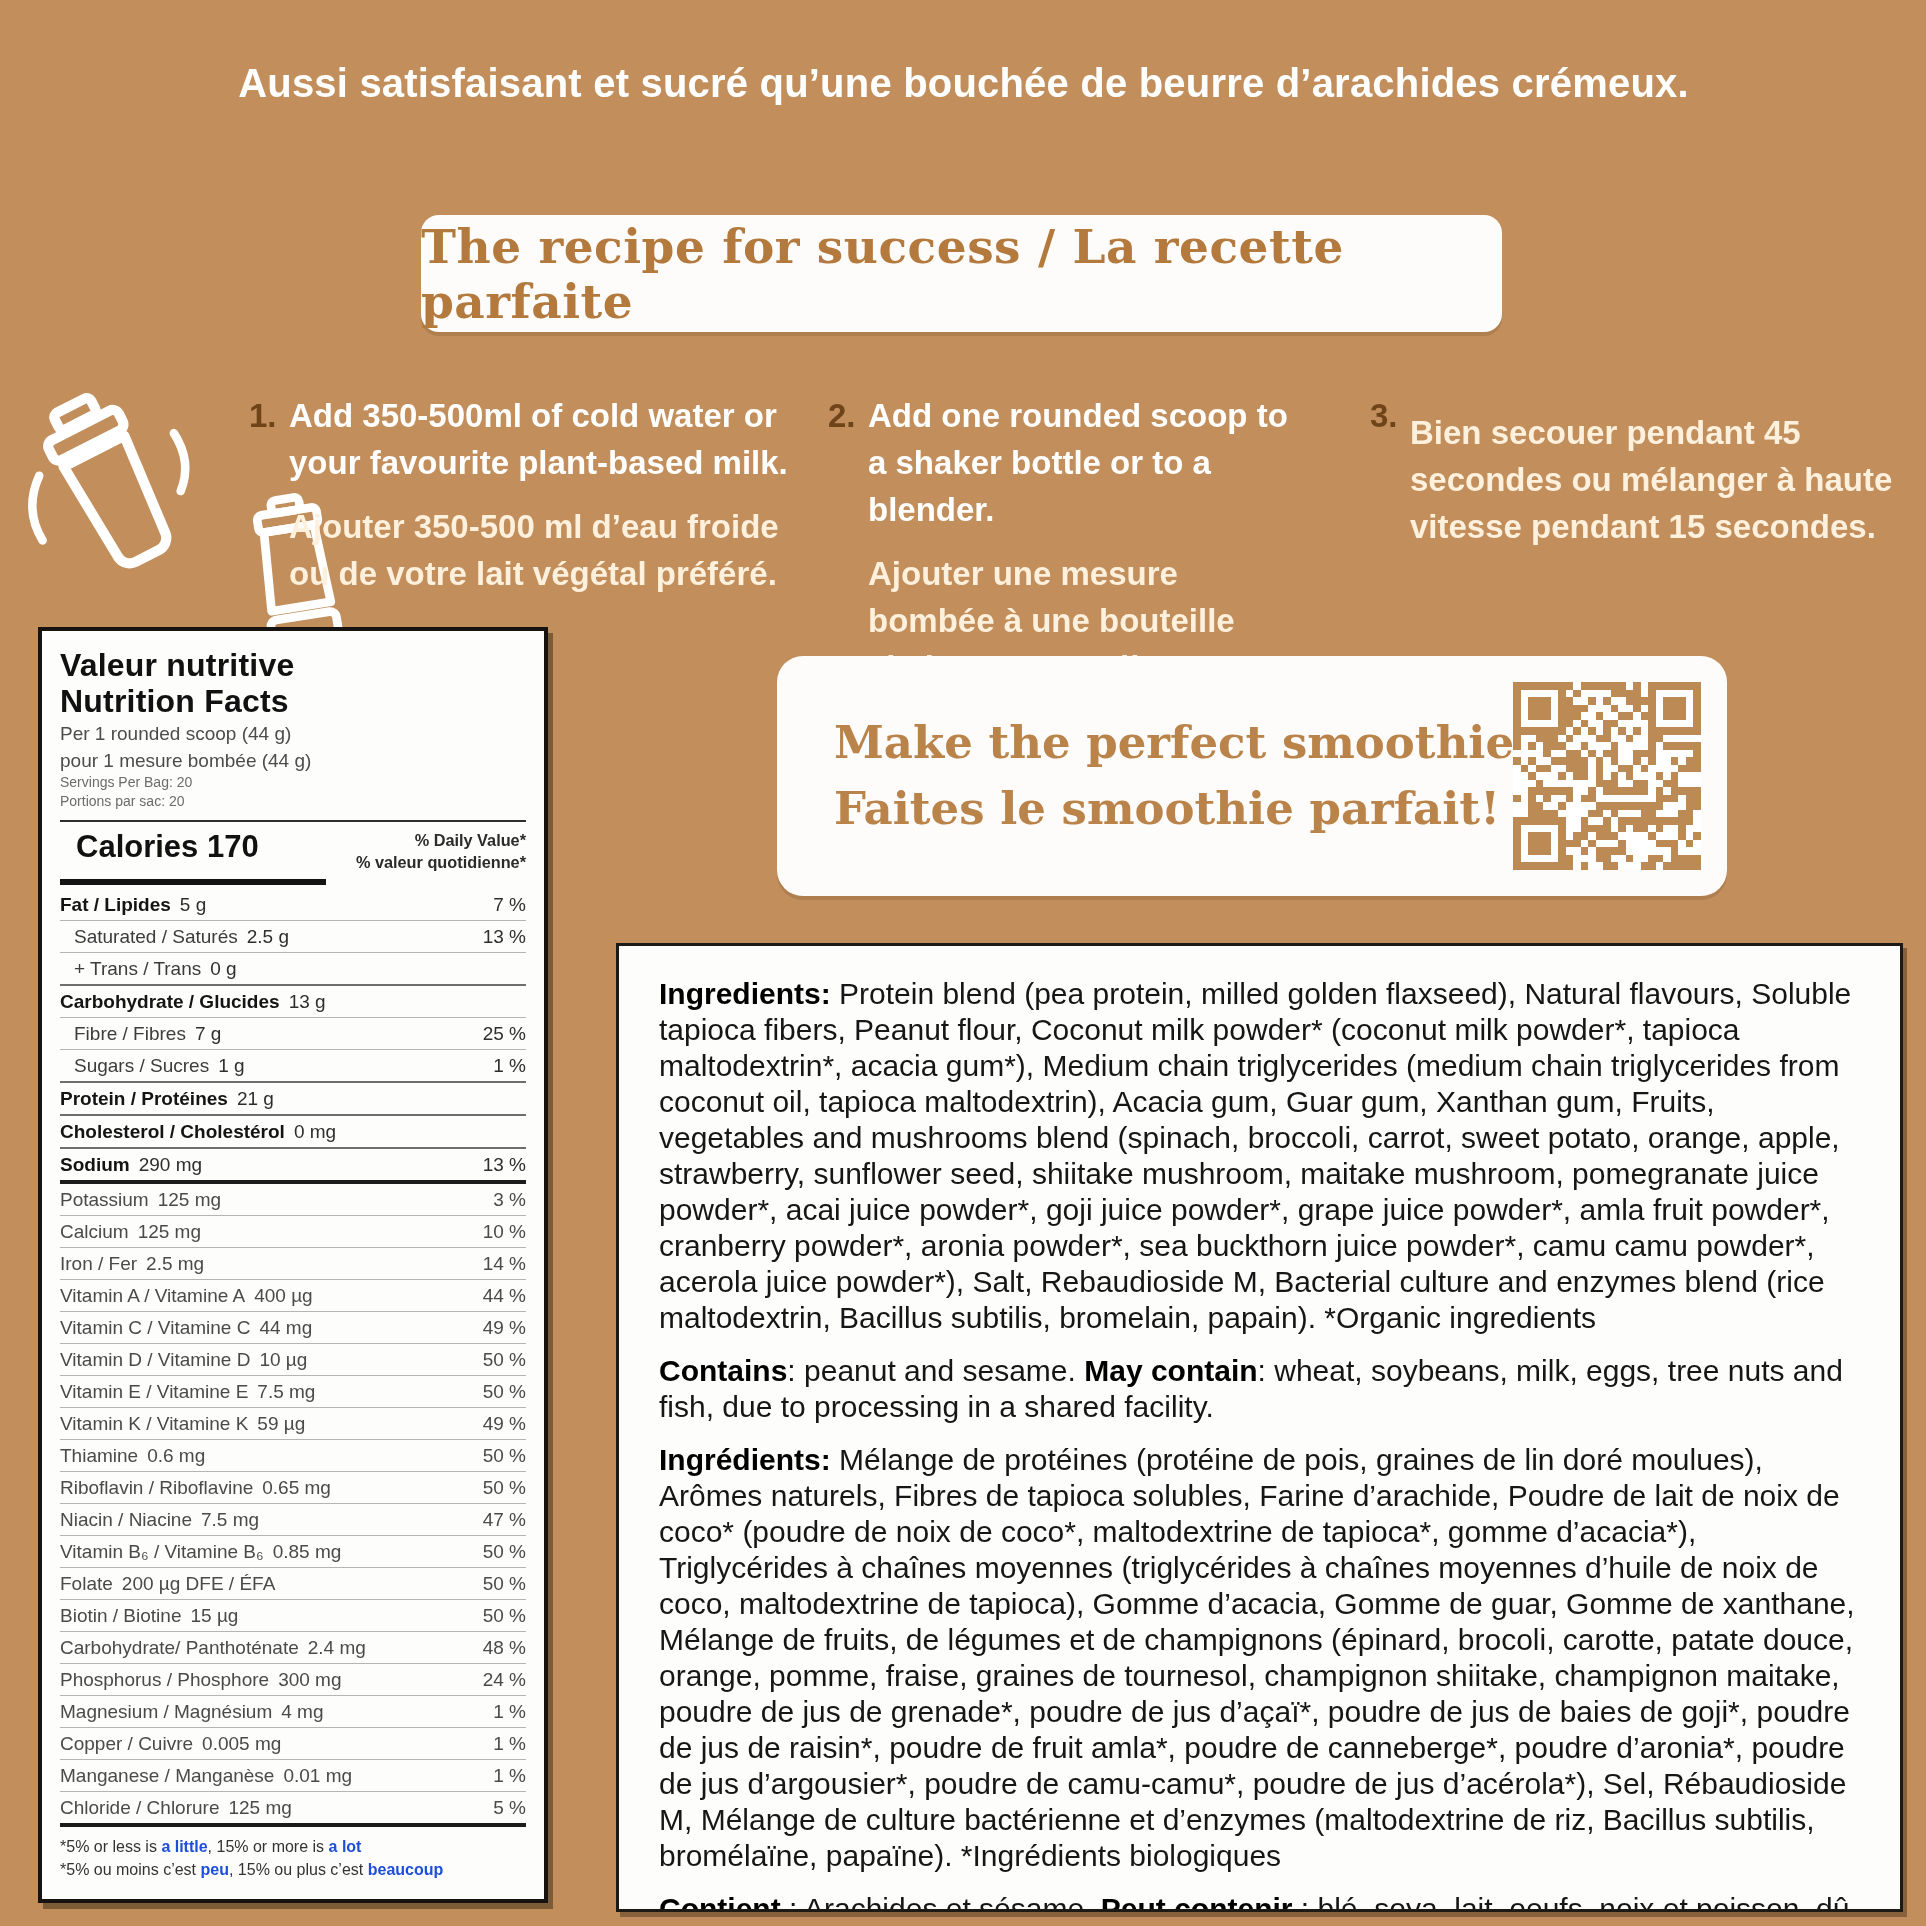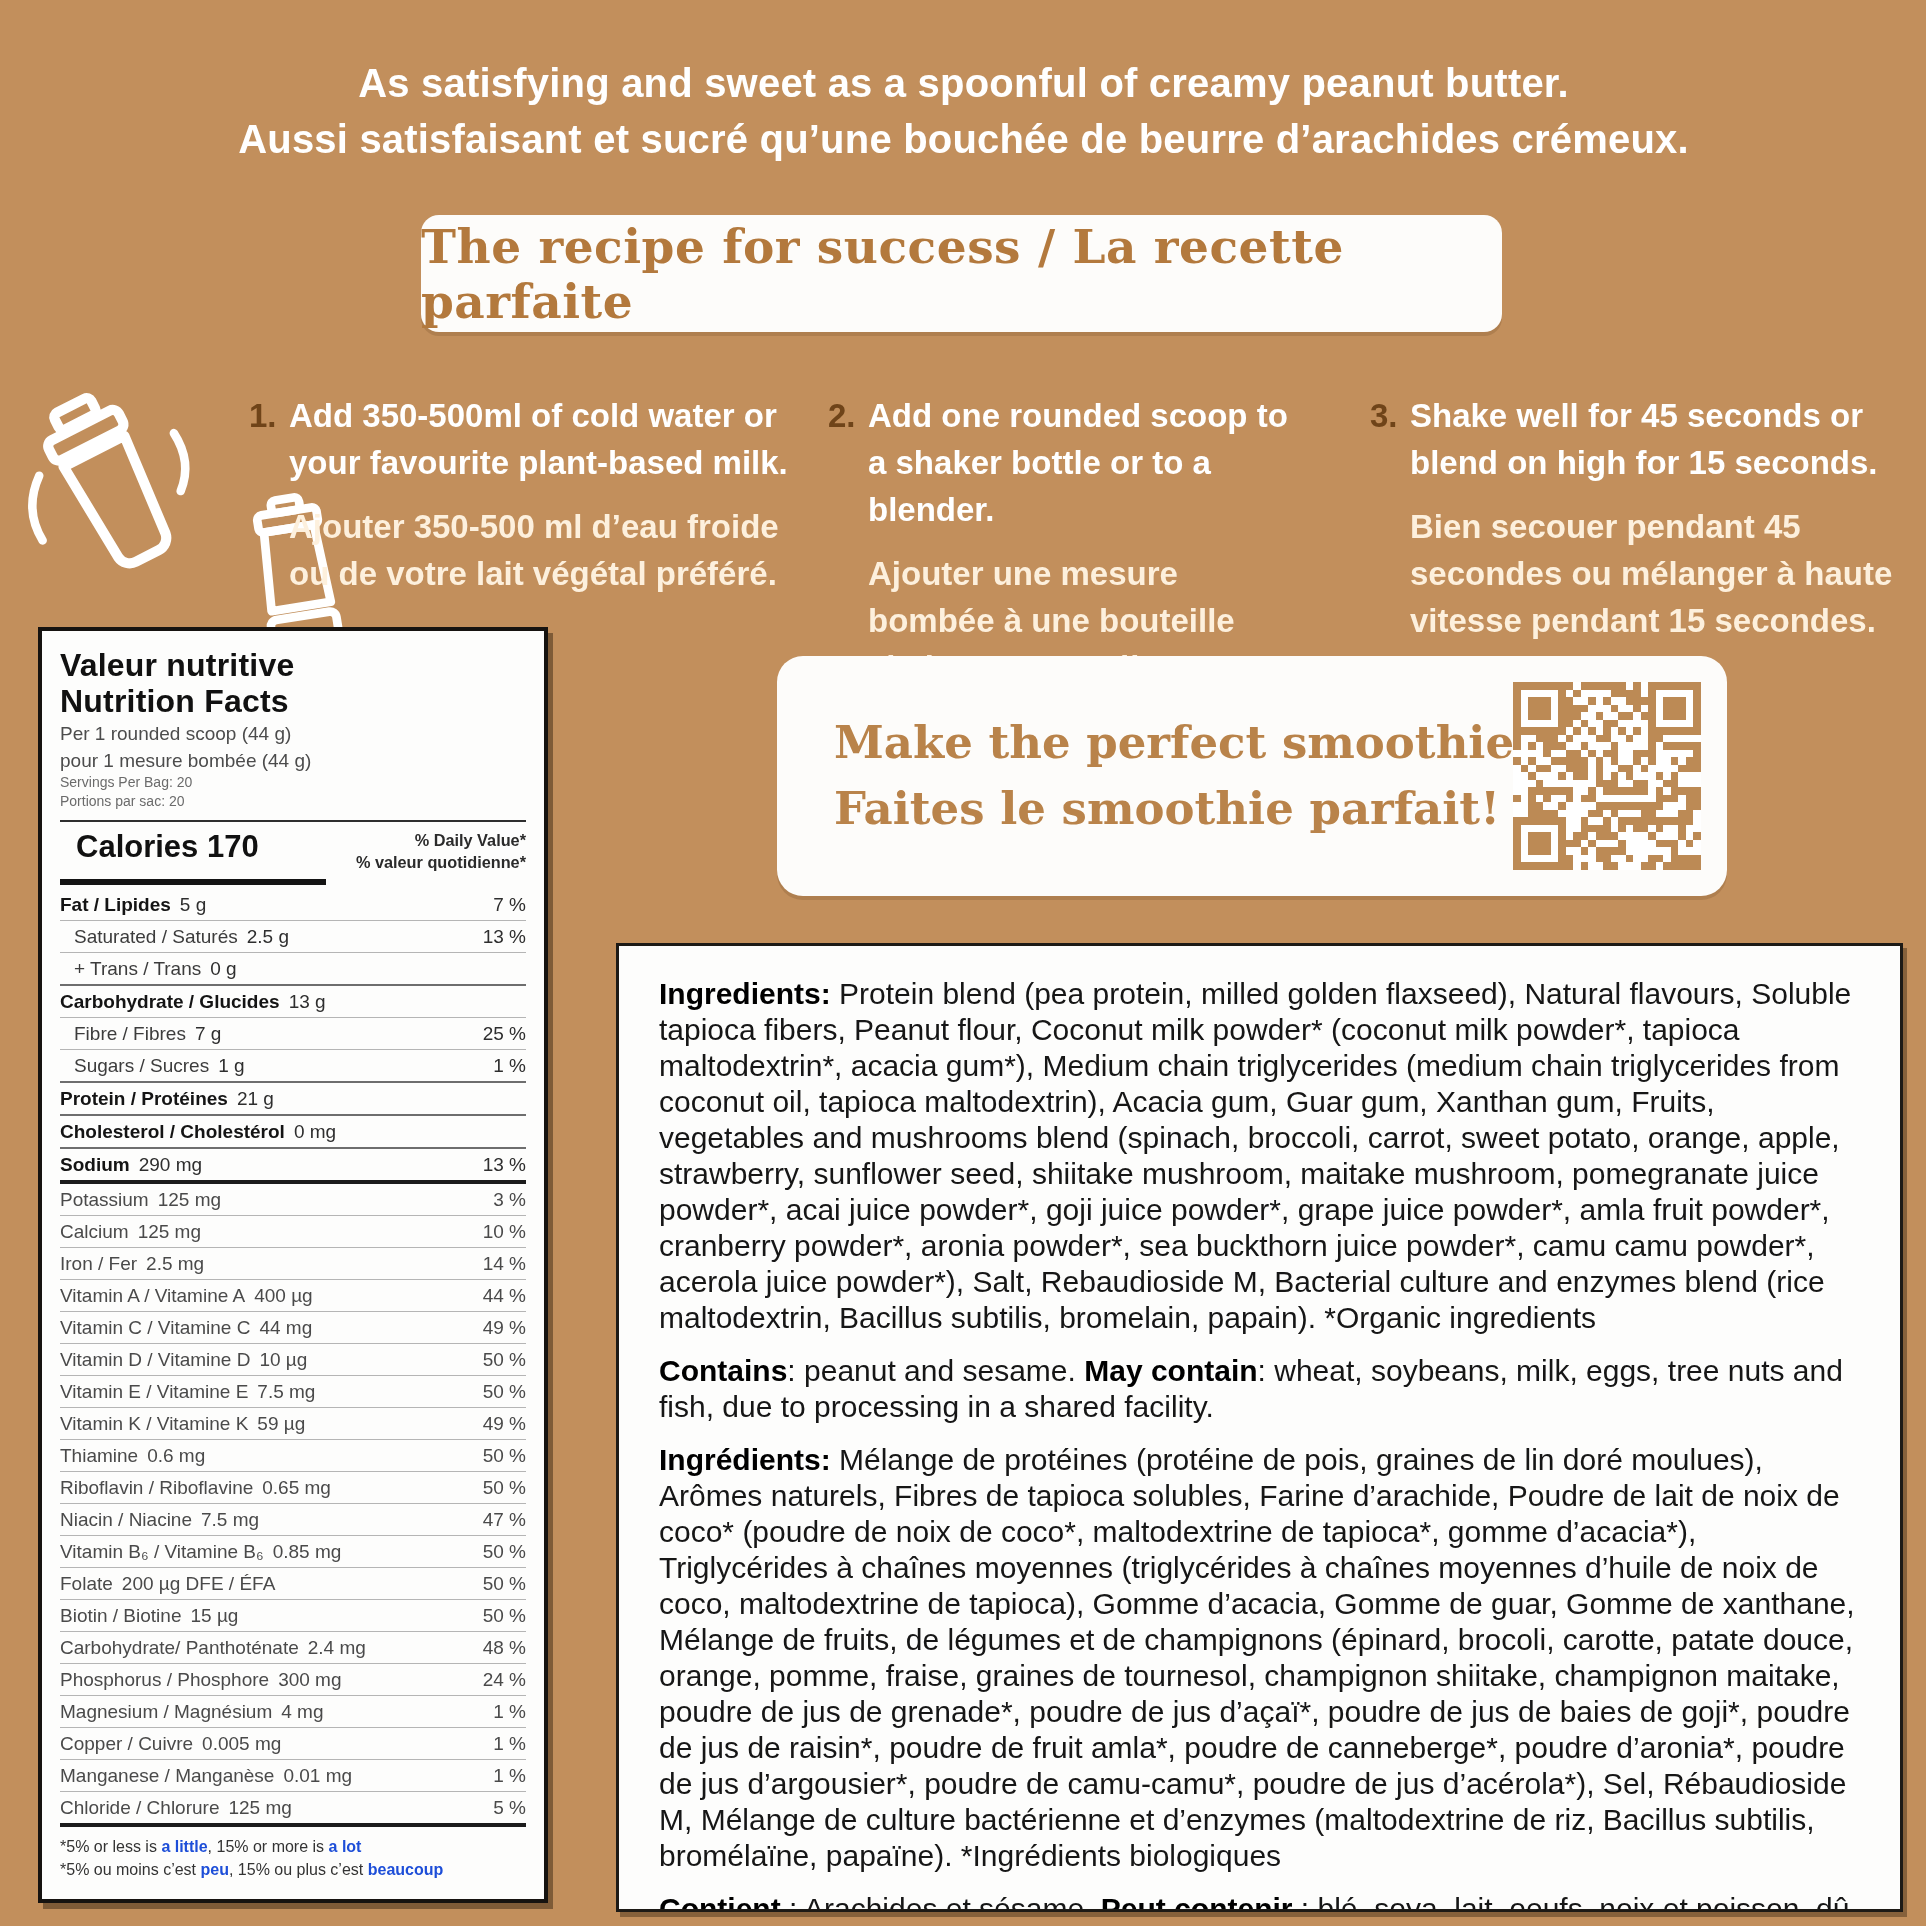--- a/index.html
+++ b/index.html
@@ -70,21 +70,20 @@
       padding:30px 40px;color:#161616;overflow:hidden;}
   #ingredients-panel p{margin:0 0 17px 0;font-size:30px;line-height:36px;}
   #ingredients-panel b{font-weight:bold;color:#000;}
 </style>
 </head>
 <body>
 
 <div id="canvas">
 
   <div class="tagline">
-    <div>As satisfying and sweet as a spoonful of creamy peanut butter.</div>
     <div>Aussi satisfaisant et sucré qu’une bouchée de beurre d’arachides crémeux.</div>
   </div>
 
   <div class="banner" id="recipe-banner">
     <span class="slab">The recipe for success / La recette parfaite</span>
   </div>
 
   <div class="icons">
     <svg style="left:8px;top:6px;" width="173" height="213" viewBox="0 0 100 125">
       <g transform="rotate(-27 50 62)" fill="none" stroke="#ffffff" stroke-width="6" stroke-linecap="round" stroke-linejoin="round">
@@ -110,21 +109,21 @@
 
   <div class="step" id="step-1">
     <p><span class="num">1.</span><span>Add 350-500ml of cold water or your favourite plant-based milk.</span></p>
     <p class="fr">Ajouter 350-500 ml d’eau froide ou de votre lait végétal préféré.</p>
   </div>
   <div class="step" id="step-2">
     <p><span class="num">2.</span><span>Add one rounded scoop to a shaker bottle or to a blender.</span></p>
     <p class="fr">Ajouter une mesure bombée à une bouteille shaker ou un mélangeur.</p>
   </div>
   <div class="step" id="step-3">
-    <p><span class="num">3.</span><span>Shake well for 45 seconds or blend on high for 15 seconds.</span></p>
+    <p><span class="num">3.</span></p>
     <p class="fr">Bien secouer pendant 45 secondes ou mélanger à haute vitesse pendant 15 secondes.</p>
   </div>
 
   <div id="nutrition-panel">
     <div class="nf-title">Valeur nutritive</div>
     <div class="nf-title">Nutrition Facts</div>
     <div class="nf-serving">Per 1 rounded scoop (44 g)</div>
     <div class="nf-serving">pour 1 mesure bombée (44 g)</div>
     <div class="nf-servings">Servings Per Bag: 20</div>
     <div class="nf-servings">Portions par sac: 20</div>

